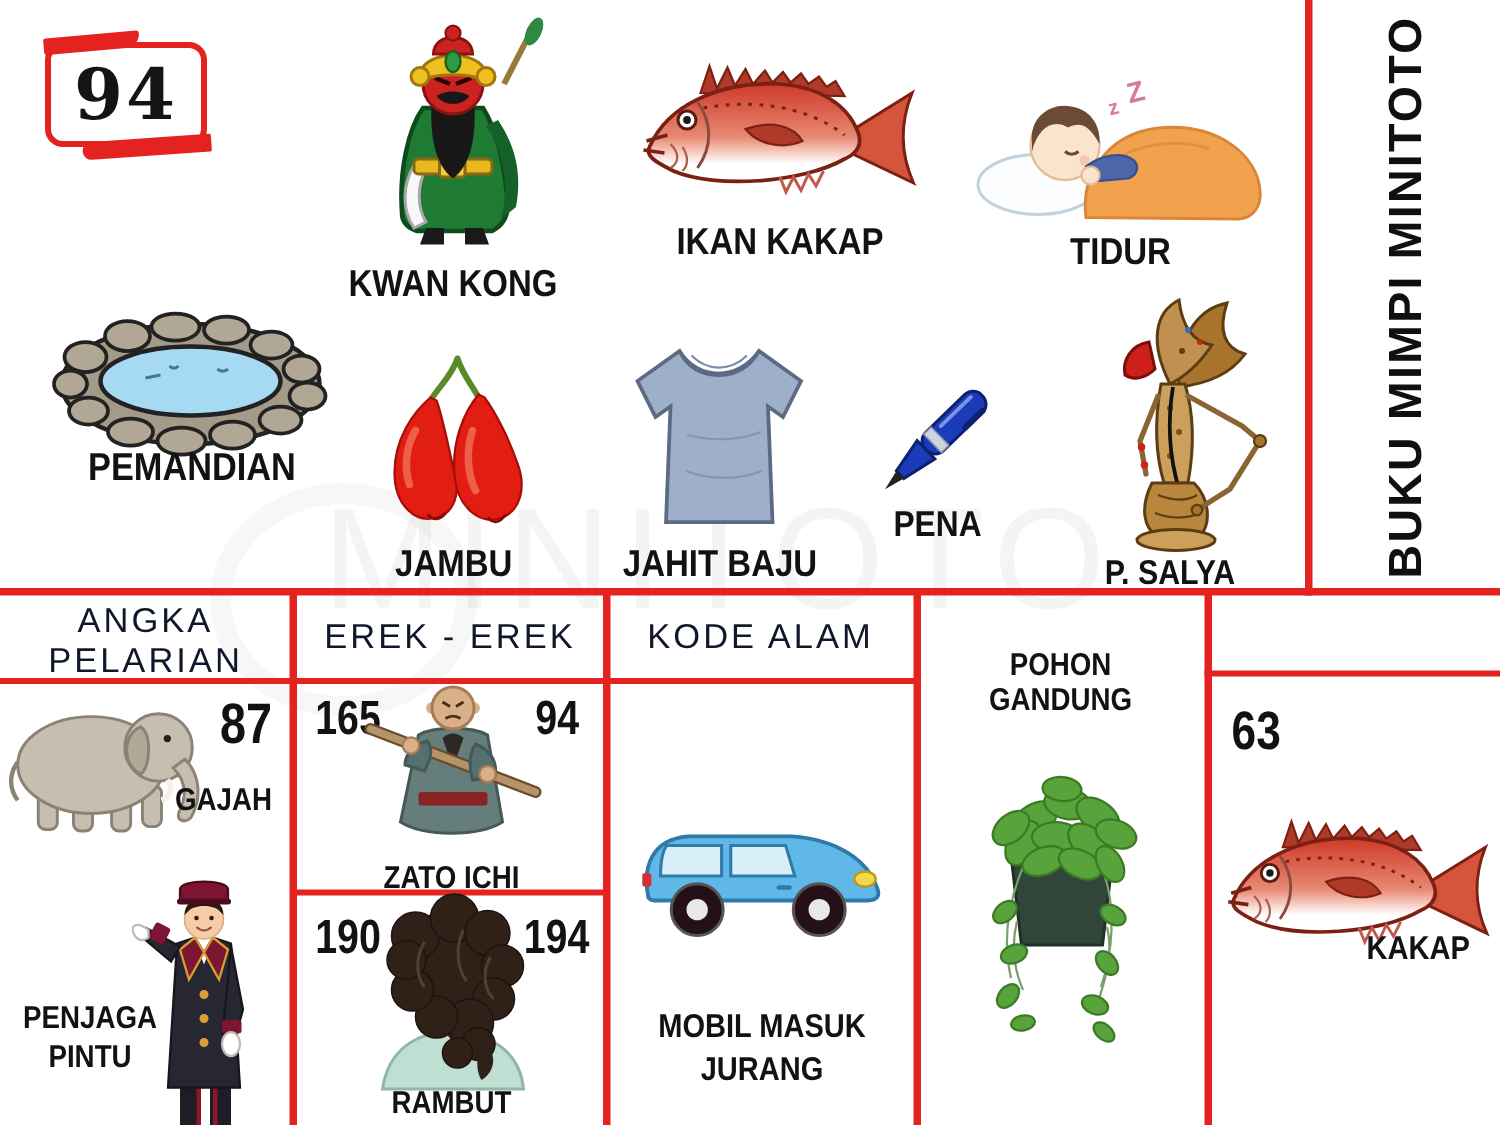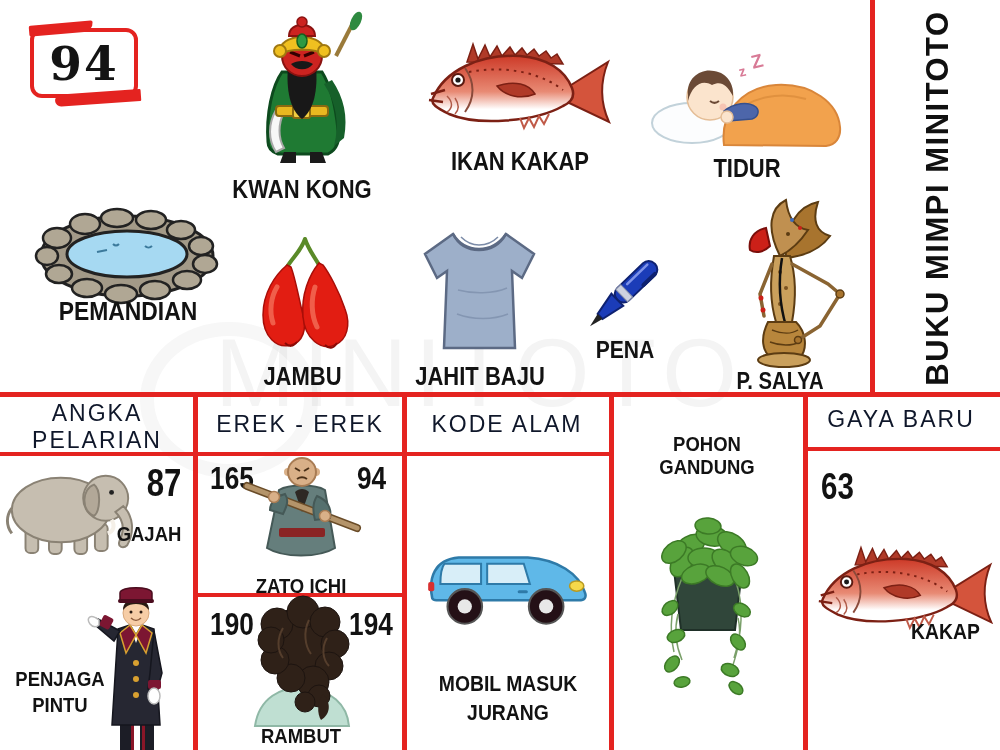--- a/index.html
+++ b/index.html
@@ -217,21 +217,20 @@
   <div class="redline" style="left:0; top:452px; width:196px; height:4px"></div>
   <div class="redline" style="left:196px; top:452px; width:208px; height:4px"></div>
   <div class="redline" style="left:405px; top:452px; width:207px; height:4px"></div>
   <div class="redline" style="left:803px; top:447px; width:197px; height:4px"></div>
   <div class="redline" style="left:197px; top:593px; width:206px; height:4px"></div>
 
   <div class="hdr" style="left:6px; top:400px; width:182px">ANGKA PELARIAN</div>
   <div class="hdr" style="left:200px; top:411px; width:200px">EREK - EREK</div>
   <div class="hdr" style="left:408px; top:411px; width:198px">KODE ALAM</div>
   <div class="lbl" style="left:614px; top:432px; width:186px; font-size:21px">POHON GANDUNG</div>
-  <div class="hdr" style="left:806px; top:406px; width:190px">GAYA BARU</div>
 
   <svg viewBox="0 0 135 100" style="left:4px; top:460px; width:132px; height:100px">
     <path d="M8,48 C2,56 2,66 8,74" stroke="#8a8274" stroke-width="3" fill="none"></path>
     <g fill="#c6beb0" stroke="#8a8274" stroke-width="2">
       <rect x="22" y="66" width="13" height="28" rx="5"></rect>
         <rect x="46" y="68" width="13" height="27" rx="5"></rect>
       <rect x="72" y="68" width="13" height="27" rx="5"></rect>
         <rect x="93" y="64" width="13" height="28" rx="5"></rect>
       <ellipse cx="58" cy="50" rx="50" ry="33"></ellipse>
       <circle cx="104" cy="38" r="23"></circle>

